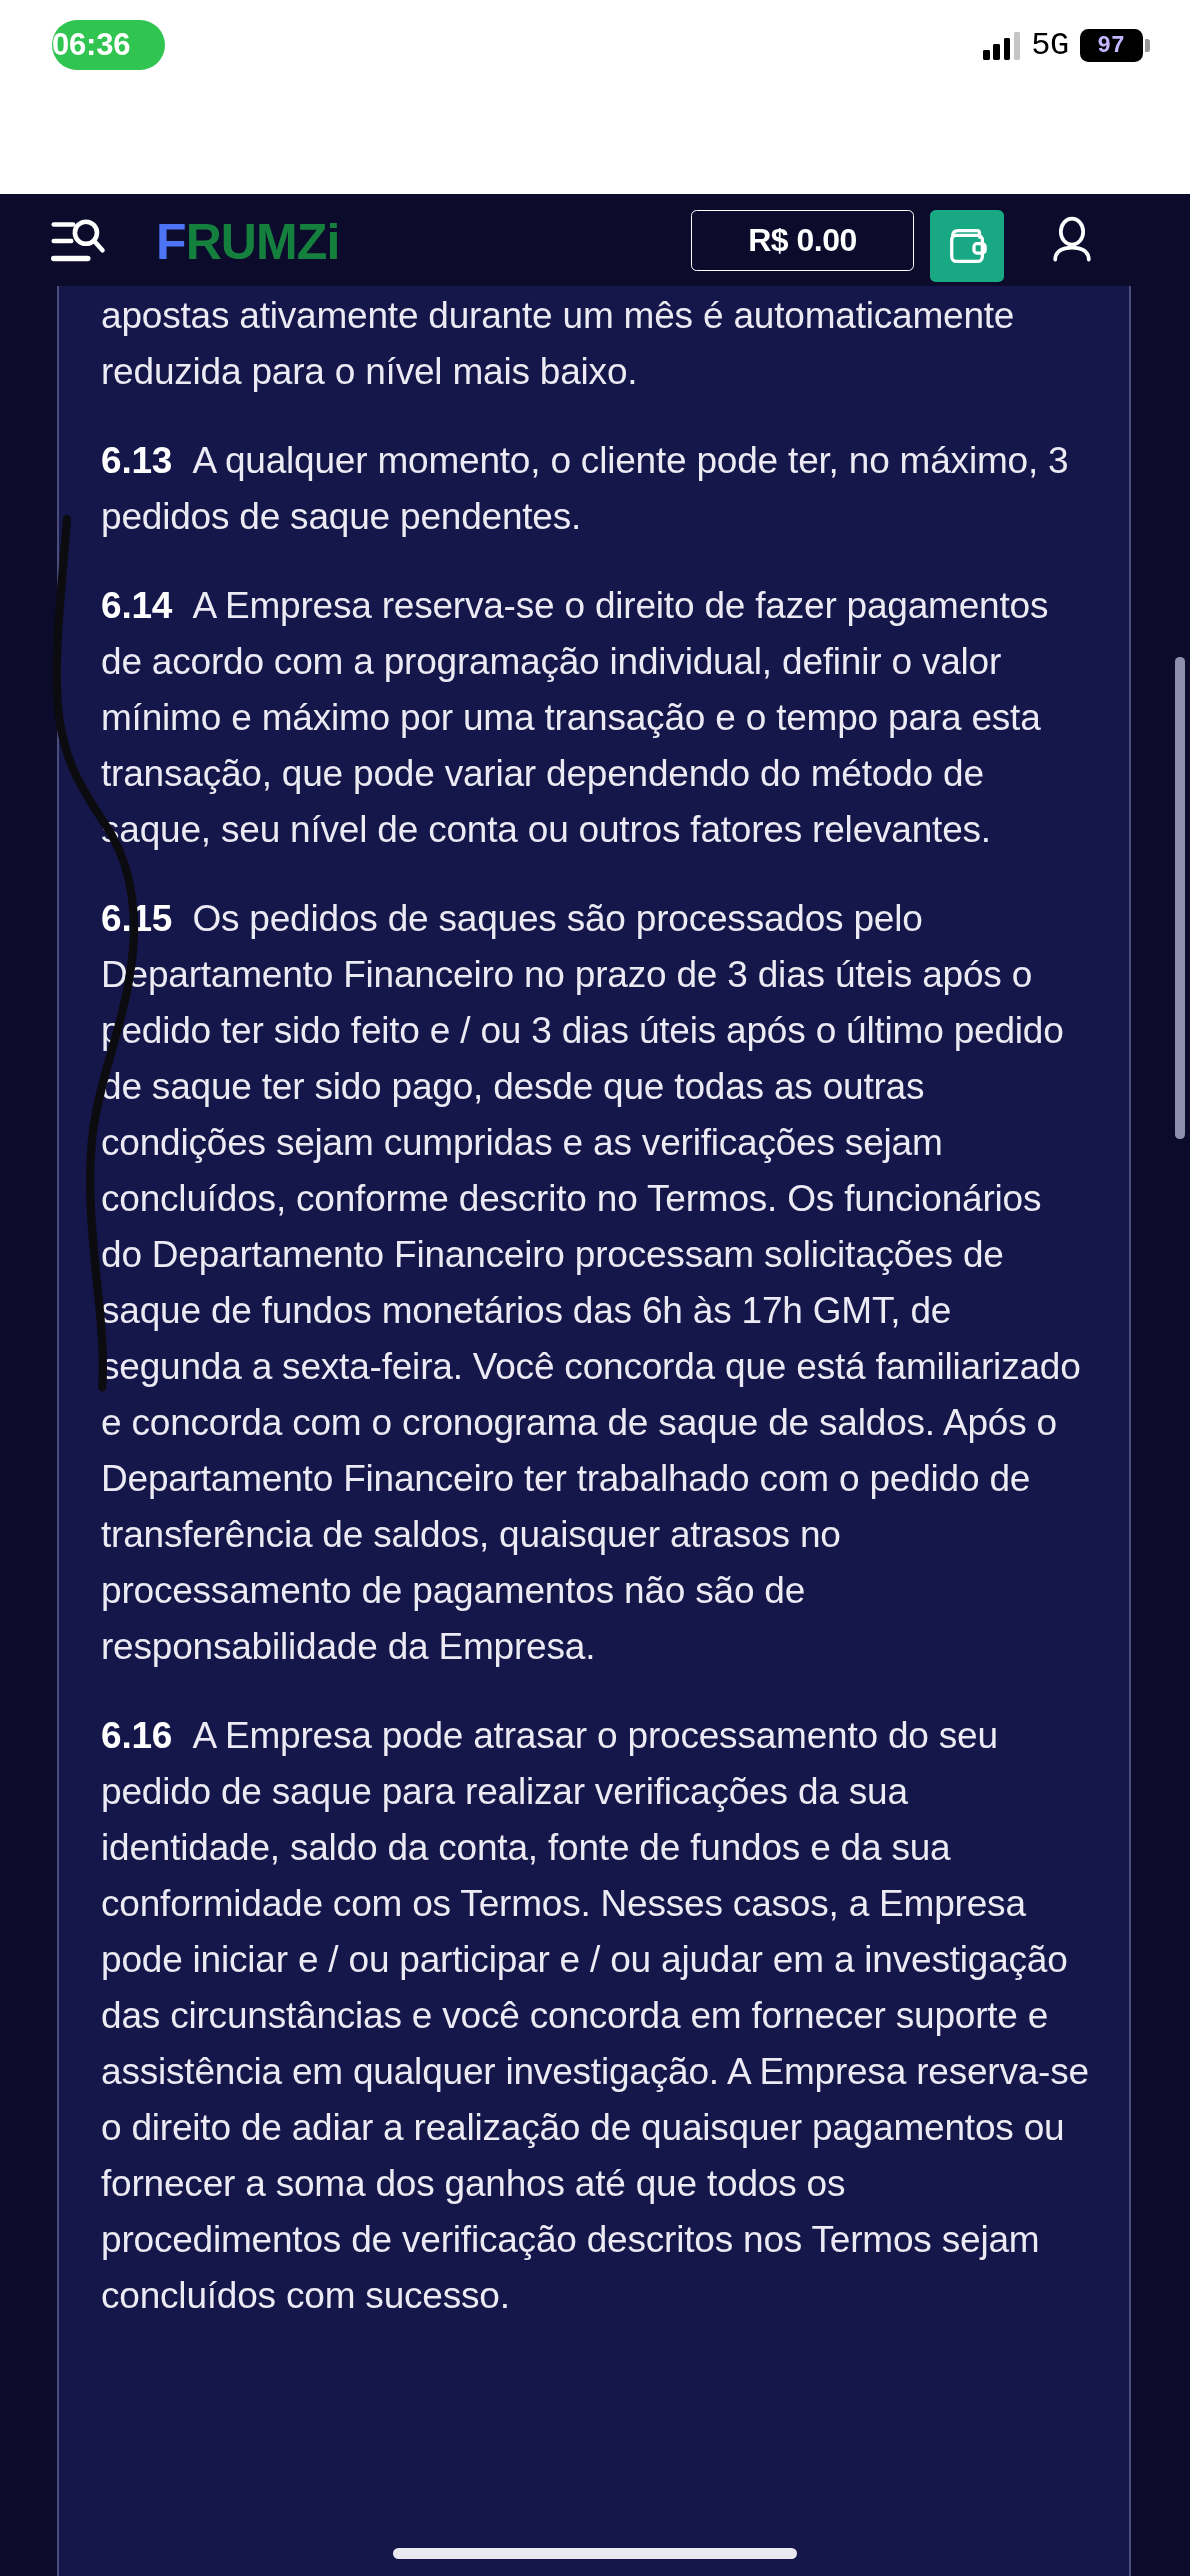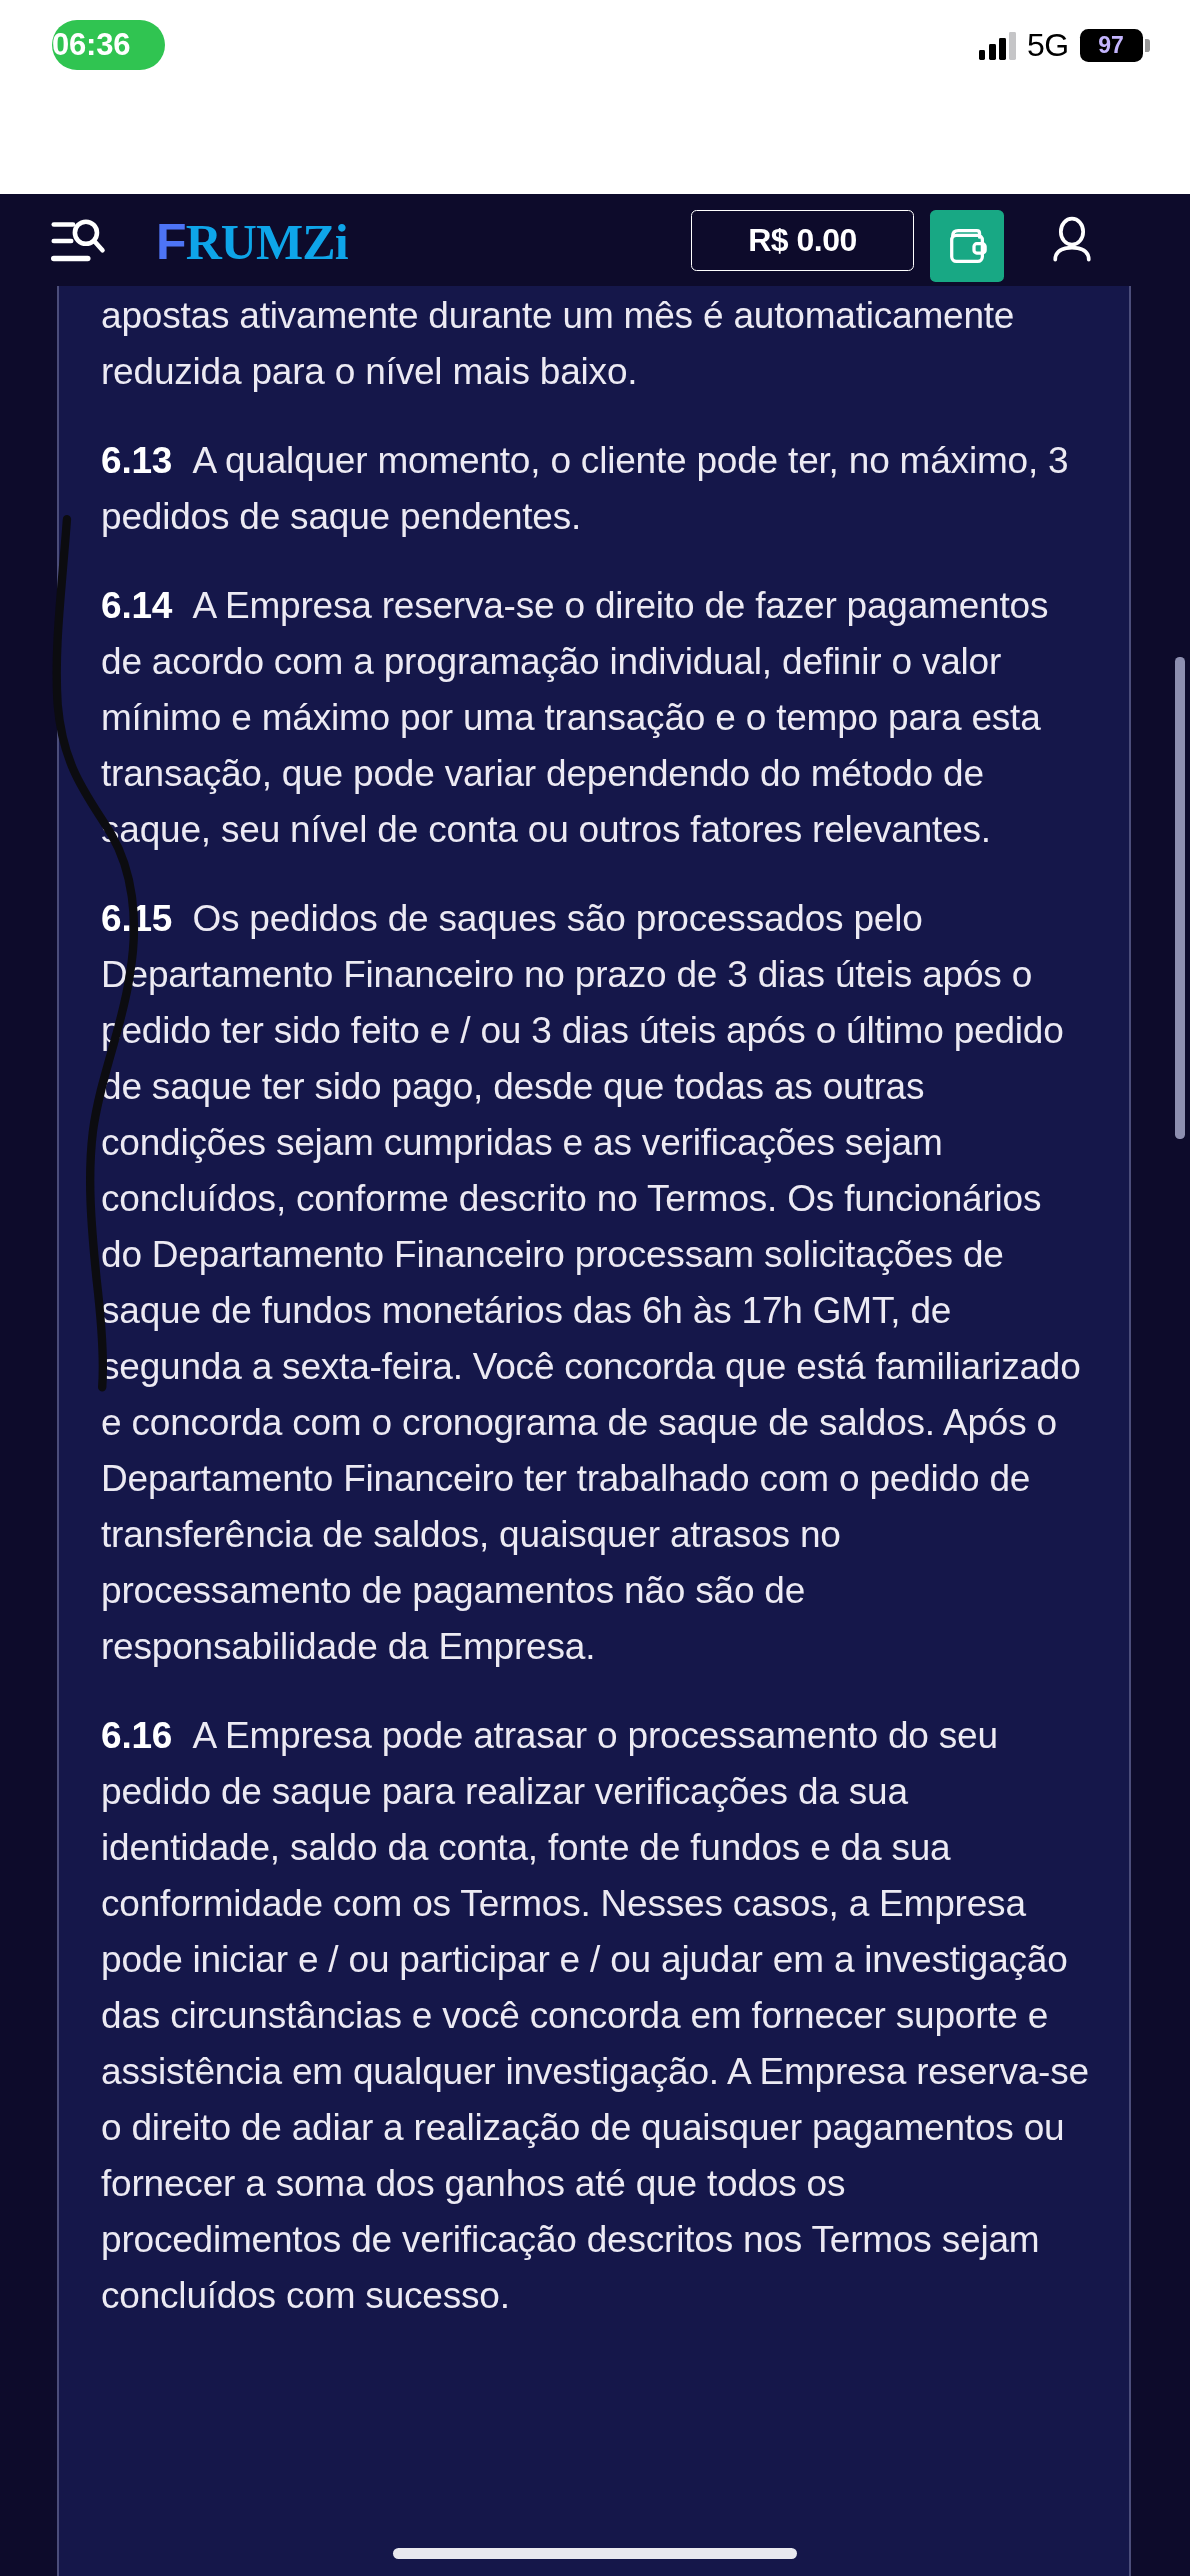--- a/index.html
+++ b/index.html
@@ -31,21 +31,21 @@
   }
   .recording-pill span{
     color:#ffffff;
     font-size:31px;
     font-weight:600;
     letter-spacing:-0.2px;
   }
   .status-right{
     position:absolute; right:41px; top:24px;
     height:43px;
-    display:flex; align-items:center; gap:11px;
+    display:flex; align-items:center; gap:11px;font-family:Liberation Mono, monospace;
   }
   .signal-bars{
     display:flex; align-items:flex-end; gap:3.7px; height:28px;
   }
   .signal-bars i{ display:block; width:6.5px; background:#000; border-radius:1.4px; }
   .signal-bars i:nth-child(1){ height:9.3px; }
   .signal-bars i:nth-child(2){ height:16px; }
   .signal-bars i:nth-child(3){ height:22px; }
   .signal-bars i:nth-child(4){ height:28px; background:#c5c5c7; }
   .net-label{ font-size:32px; font-weight:500; color:#000; letter-spacing:-0.5px; }
@@ -201,21 +201,21 @@
       <line x1="3" y1="8" x2="24" y2="8" stroke="#fff" stroke-width="5" stroke-linecap="round"></line>
       <line x1="3" y1="26" x2="22" y2="26" stroke="#fff" stroke-width="5" stroke-linecap="round"></line>
       <line x1="3" y1="45" x2="40" y2="45" stroke="#fff" stroke-width="6" stroke-linecap="round"></line>
       <circle cx="38" cy="17" r="12" stroke="#fff" stroke-width="5" fill="none"></circle>
       <line x1="47" y1="26" x2="56" y2="36" stroke="#fff" stroke-width="5" stroke-linecap="round"></line>
     </svg>
   </div>
 
   <div class="logo">
     <span style="color:#4d74f5;">F</span>
-      <span style="color:#0ea5e9;font-family:Liberation Serif, serif;">RUMZi</span>
+      <span style="color:#15803d;">RUMZi</span>
   </div>
 
   <div class="balance-btn">
     <span>R$ 0.00</span>
   </div>
 
   <div class="wallet-btn">
     <svg width="41" height="39" viewBox="0 0 44 42" fill="none">
       <path d="M6 10 C6 6 8 4 12 4 L32 4 C34 4 35 5 35 7 L35 11" stroke="#fff" stroke-width="3.5" fill="none" stroke-linecap="round"></path>
       <rect x="5" y="9" width="33" height="28" rx="5" stroke="#fff" stroke-width="3.5" fill="none"></rect>

